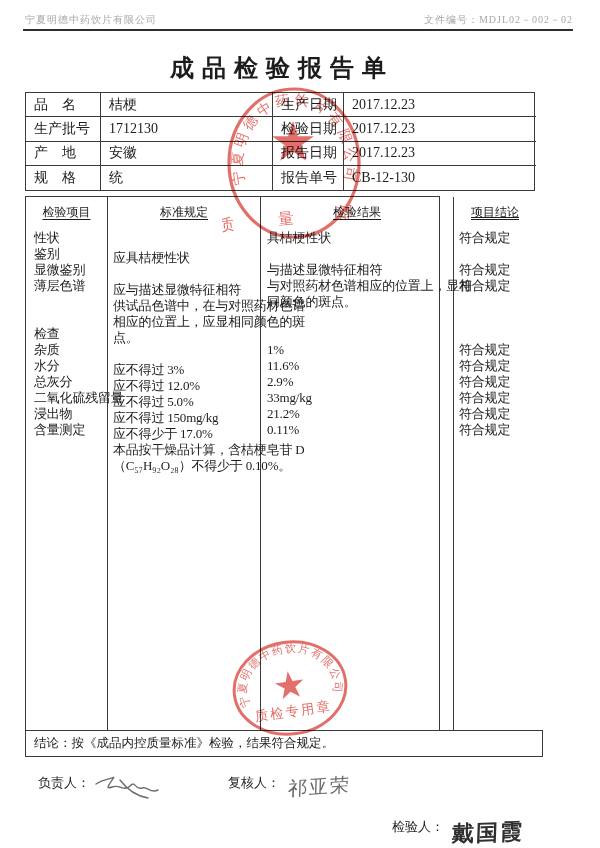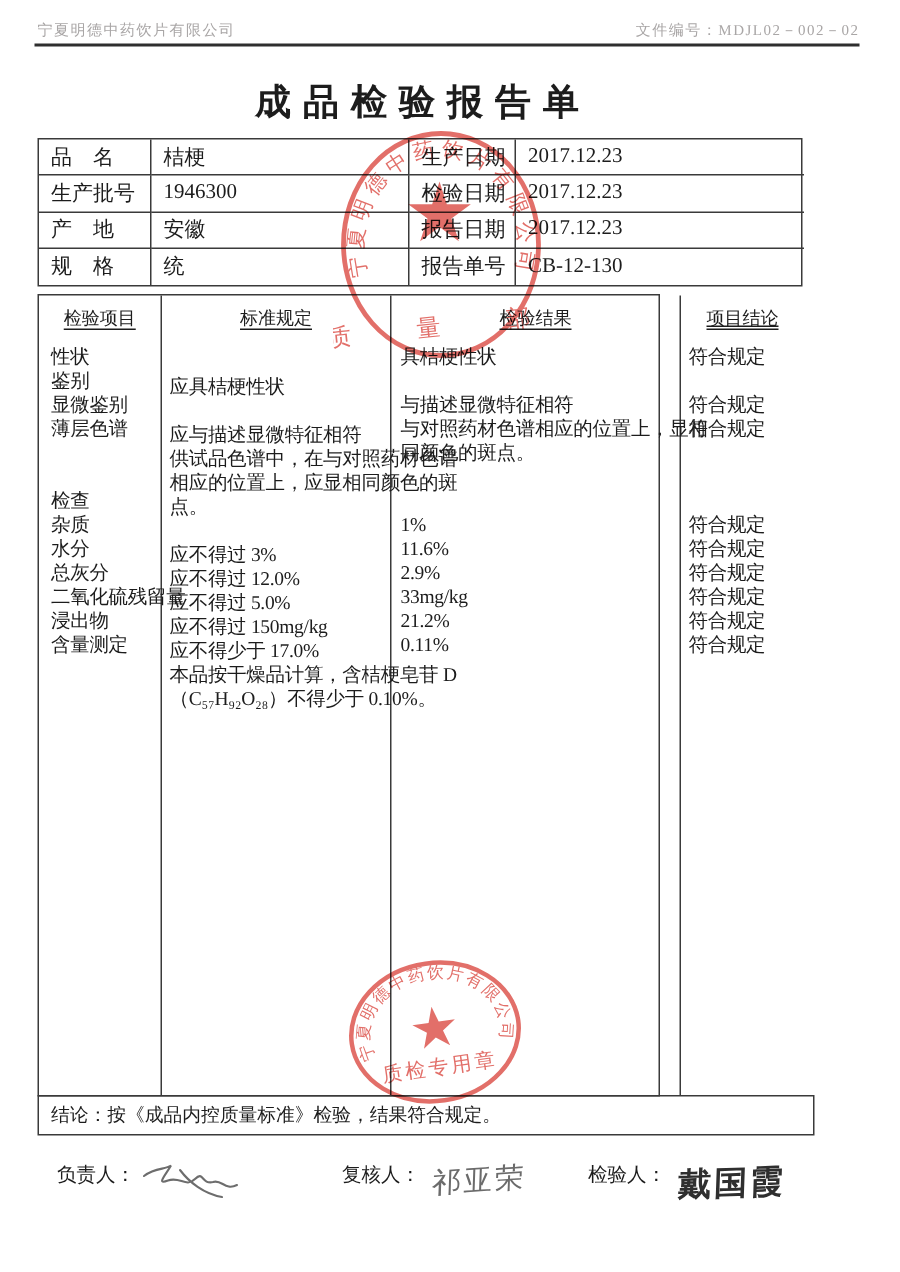--- a/index.html
+++ b/index.html
@@ -62,21 +62,21 @@
 
 <div class="abs title">成品检验报告单</div>
 
 <div class="abs info-table">
   <div class="cell">品　名</div>
   <div class="cell">桔梗</div>
   <div class="cell">生产日期</div>
   <div class="cell lastcol">2017.12.23</div>
 
   <div class="cell">生产批号</div>
-  <div class="cell">1946300</div>
+  <div class="cell">1712130</div>
   <div class="cell">检验日期</div>
   <div class="cell lastcol">2017.12.23</div>
 
   <div class="cell">产　地</div>
   <div class="cell">安徽</div>
   <div class="cell">报告日期</div>
   <div class="cell lastcol">2017.12.23</div>
 
   <div class="cell lastrow">规　格</div>
   <div class="cell lastrow">统</div>
@@ -159,21 +159,21 @@
 <div class="abs sig-group" style="left:38px;">
   <span class="sig-label">负责人：</span>
   <svg width="78" height="30" viewBox="0 0 78 30">
     <path d="M6,10 C14,4 20,6 24,3 C20,10 14,16 22,13 C30,10 34,18 40,12 C46,6 44,16 52,14 C58,12 60,20 68,16 M30,6 C36,14 46,22 58,24" fill="none" stroke="#6d6d6d" stroke-width="1.4" stroke-linecap="round"></path>
   </svg>
 </div>
 <div class="abs sig-group" style="left:228px;">
   <span class="sig-label">复核人：</span>
   <span class="sig-name">祁亚荣</span>
 </div>
-<div class="abs sig-group" style="left:392px;">
+<div class="abs sig-group" style="left:392px;margin-top:44px;">
   <span class="sig-label">检验人：</span>
   <span class="sig-name dark">戴国霞</span>
 </div>
 
 <svg class="abs stamp" style="left:222px;top:86px;" width="144" height="160" viewBox="0 0 144 160" xmlns="http://www.w3.org/2000/svg" xmlns:xlink="http://www.w3.org/1999/xlink">
   <defs>
     <path id="arcTop" d="M 23.1,98.5 A 52,60 0 1 1 120.9,98.5" fill="none"></path>
   </defs>
   <ellipse cx="72" cy="77" rx="65" ry="74" fill="none" stroke="var(--stamp-color,#dd564f)" stroke-width="3.2"></ellipse>
   <polygon points="71,35 75.9,50.2 91.9,50.2 79,59.6 83.9,74.8 71,65.4 58.1,74.8 63,59.6 50.1,50.2 66.1,50.2" fill="var(--stamp-color,#dd564f)"></polygon>

